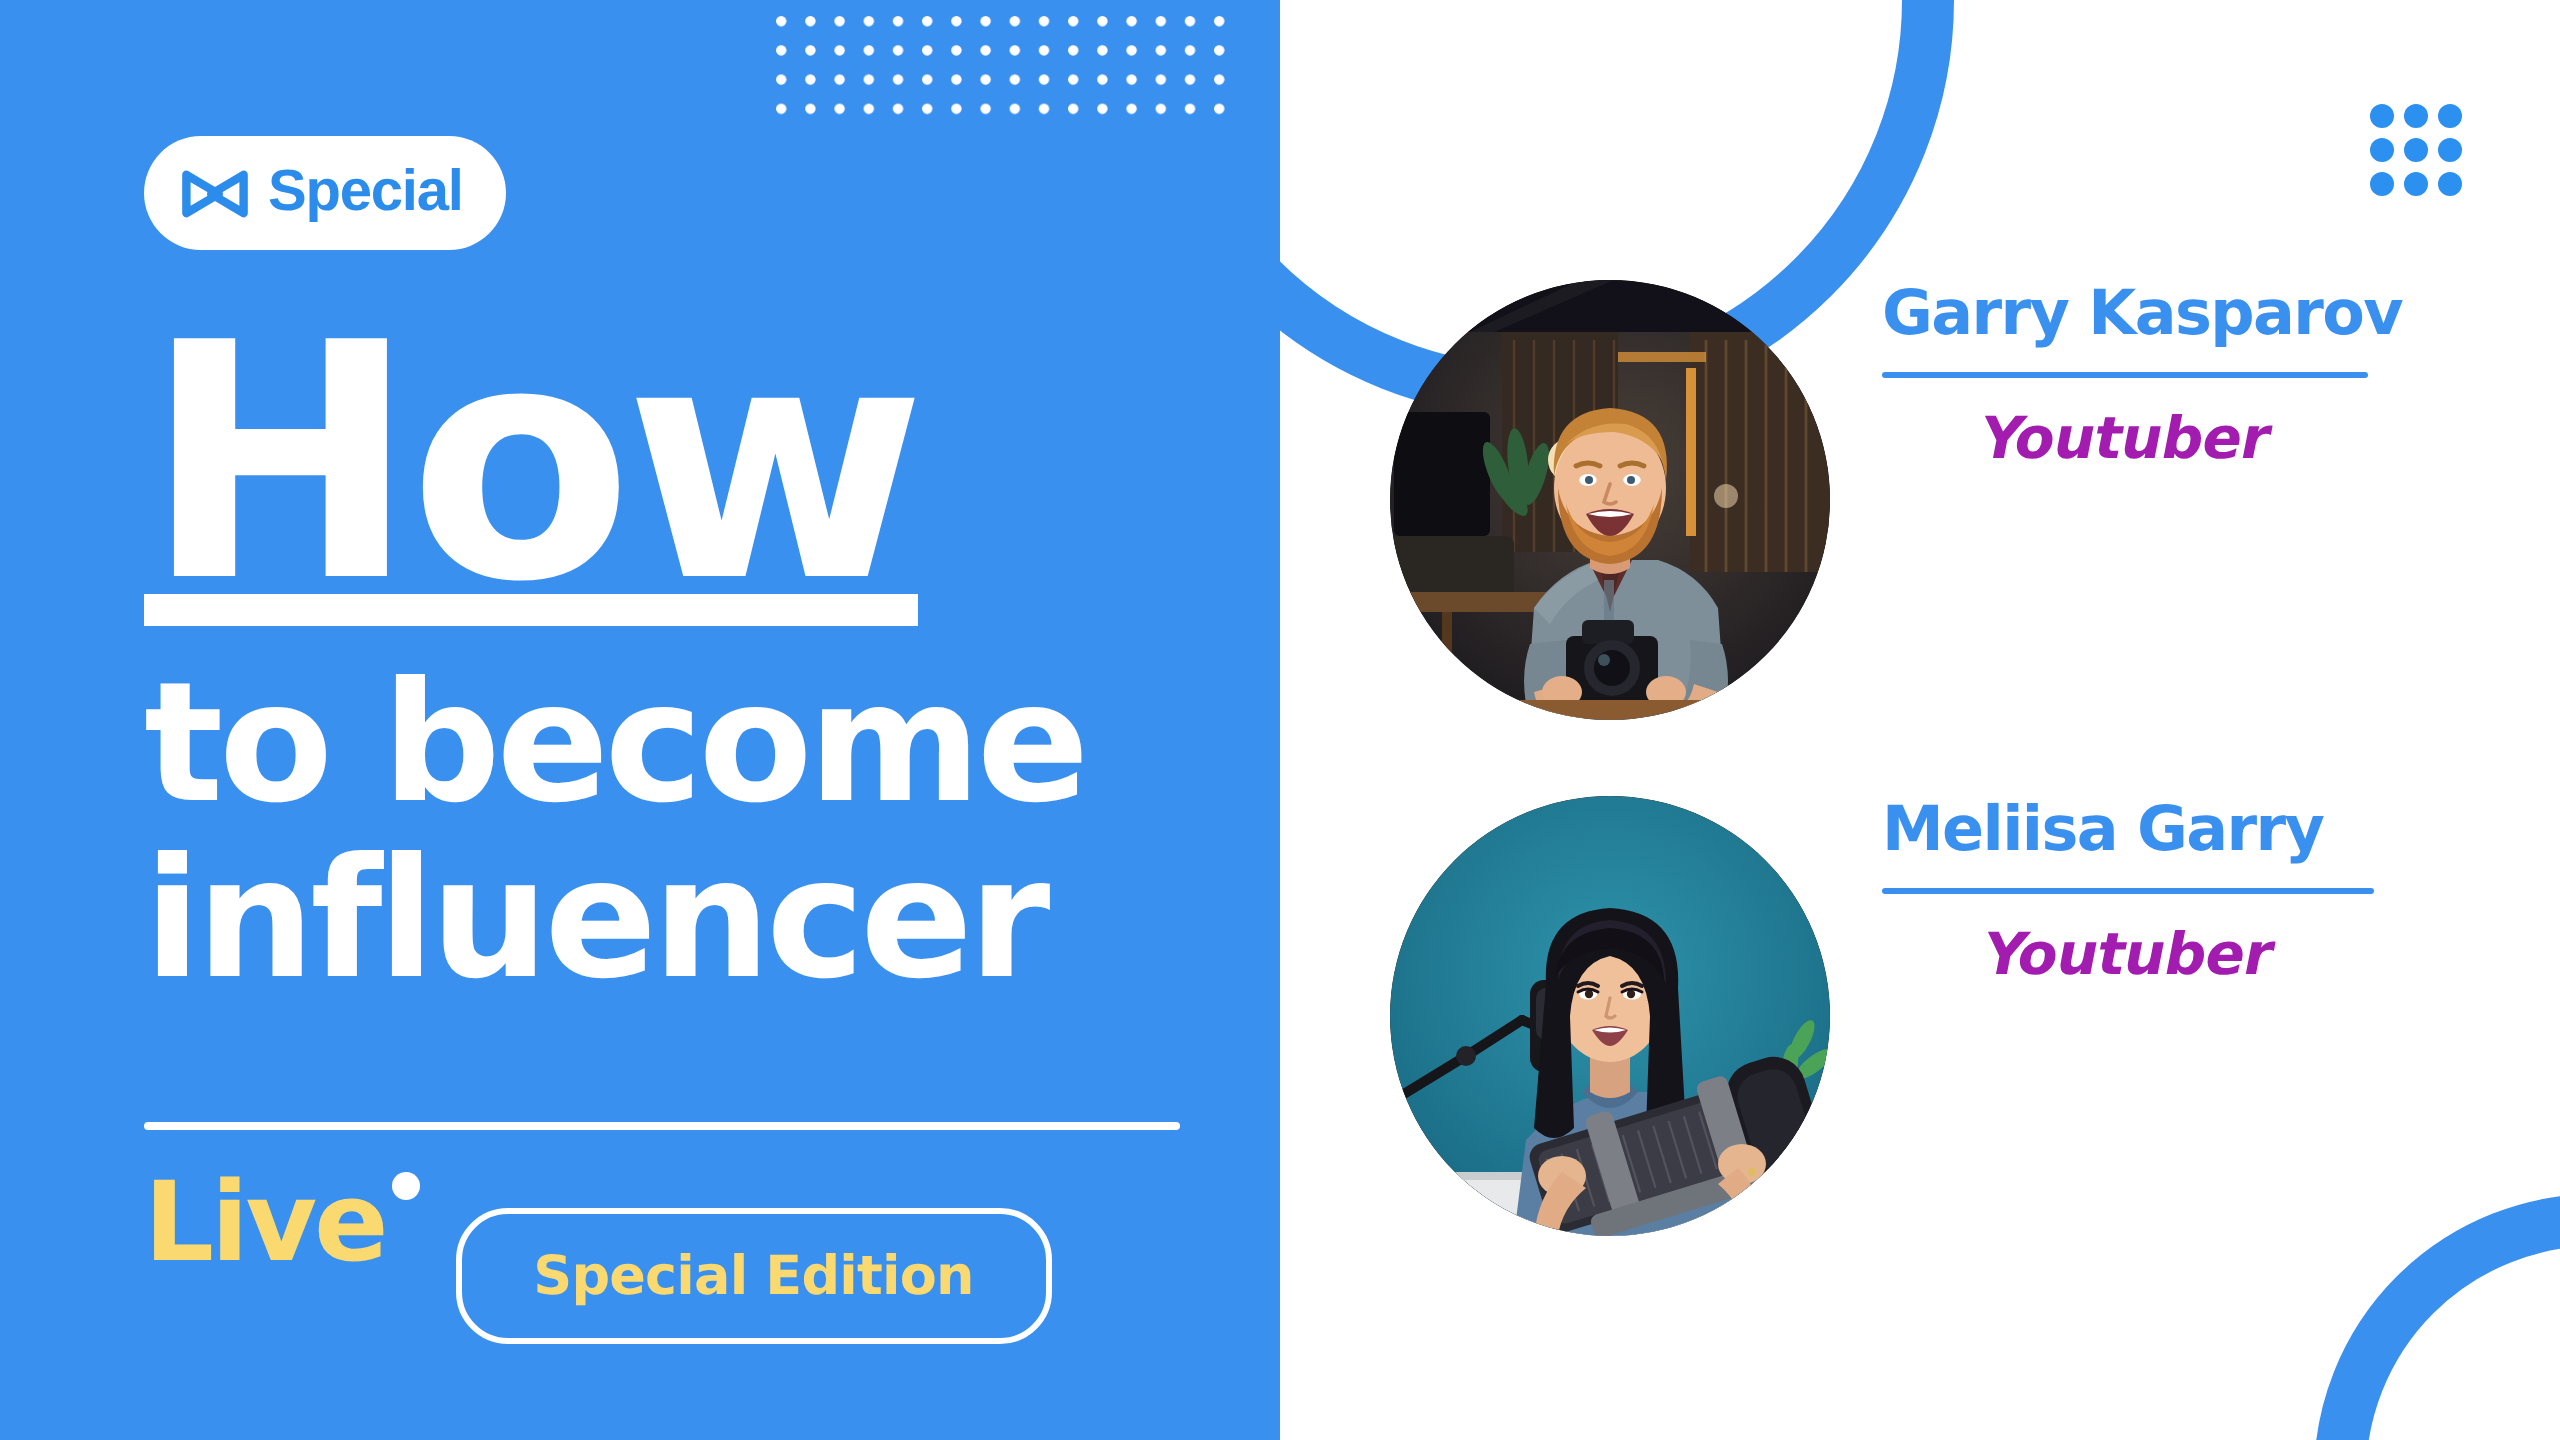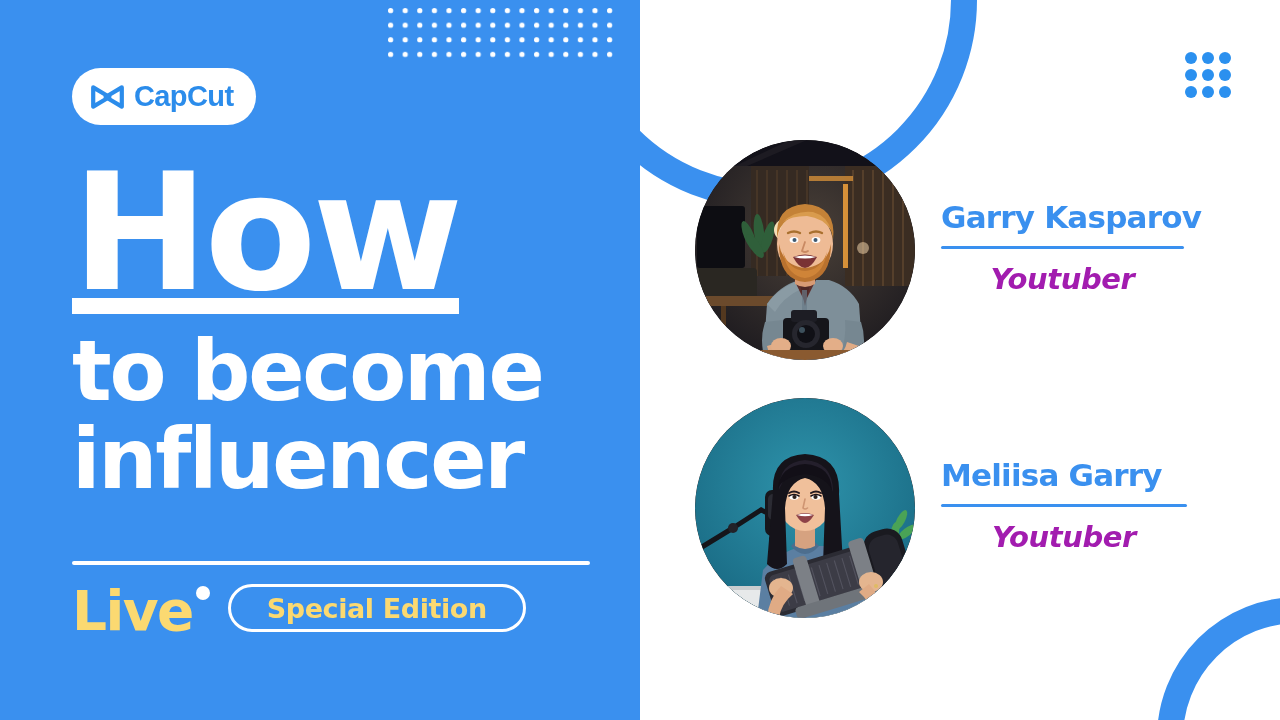--- a/index.html
+++ b/index.html
@@ -71,23 +71,23 @@
     line-height:1; letter-spacing:-1.6px;
     font-family:"DejaVu Sans", sans-serif;
   }
   .live-dot {
     position:absolute; right:-17px; top:2px;
     width:14px; height:14px; border-radius:50%;
     background:#ffffff;
   }
   .edition-pill {
     margin-left:35px;
-    height:48px; padding:0 36px;
+    height:68px; padding:0 36px;
     border:3px solid #ffffff; border-radius:26px;
-    display:flex; align-items:center; justify-content:center;
+    display:flex; align-items:center; justify-content:center;margin-top:20px;
   }
   .edition-text {
     font-size:27px; font-weight:700; color:#fbd971;
     letter-spacing:-0.4px; line-height:1;
     font-family:"DejaVu Sans", sans-serif;
   }
 
   
   .arc-top {
     position:absolute; left:550px; top:-218px;
@@ -98,21 +98,21 @@
     width:300px; height:300px; z-index:1;
   }
 
   
   .dot-grid-blue {
     position:absolute; left:1185px; top:52px;
     width:46px; height:46px; z-index:3;
   }
 
   
-  .speaker { position:absolute; display:flex; align-items:center; z-index:5; }
+  .speaker { position:absolute; display:flex; z-index:5; }
   #speaker-1 { left:695px; top:140px; }
   #speaker-2 { left:695px; top:398px; }
 
   .avatar {
     width:220px; height:220px; border-radius:50%;
     overflow:hidden; flex:none; position:relative;
     background:#1b1b1f;
   }
   .avatar svg { display:block; width:220px; height:220px; }
 
@@ -186,21 +186,21 @@
 
   <div class="logo-pill">
     <span class="logo-mark">
       <svg viewBox="0 0 35 28" width="35" height="28">
         <g fill="none" stroke="#2b8ceb" stroke-width="4.2" stroke-linejoin="round">
           <path d="M3.2 4.4 L19.4 14 L3.2 23.6 Z"></path>
           <path d="M31.8 4.4 L15.6 14 L31.8 23.6 Z"></path>
         </g>
       </svg>
     </span>
-    <span class="logo-word">CapCut</span>
+    <span class="logo-word">Special</span>
   </div>
 
   <div class="headline">
     <div class="h-line1">How</div>
     <div class="h-line2">to become</div>
     <div class="h-line3">influencer</div>
   </div>
 
   <div class="divider"></div>
 

